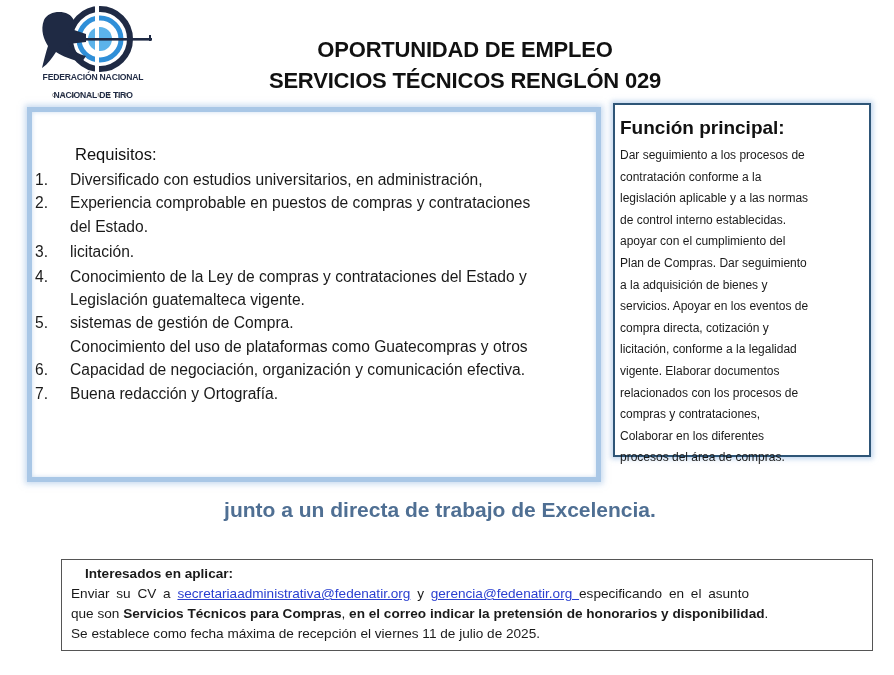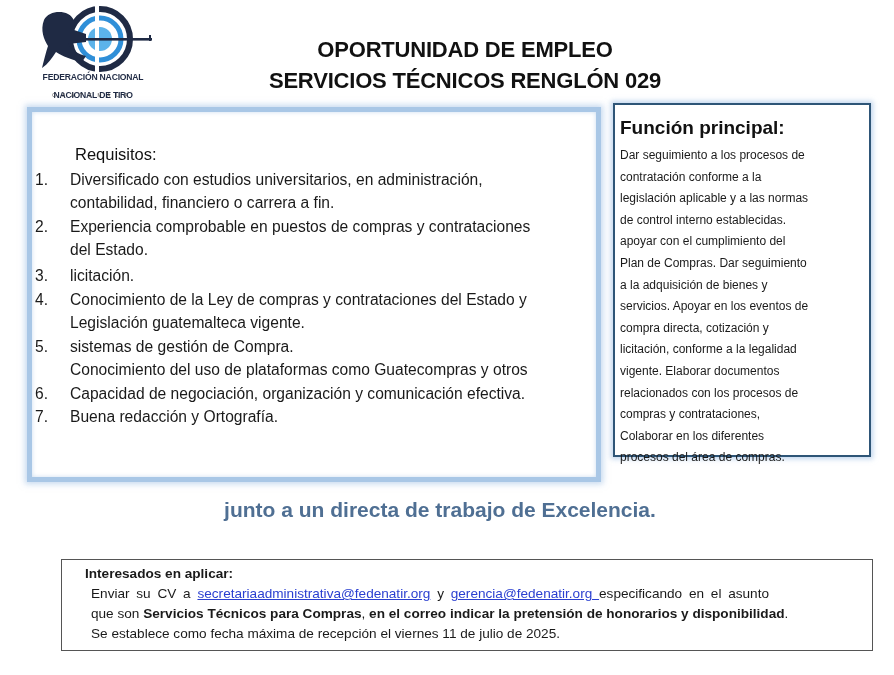--- a/index.html
+++ b/index.html
@@ -28,21 +28,21 @@
     .func-box { position: absolute; left: 613px; top: 103px; width: 258px; height: 354px; background: #fff; border: 2px solid #2e5577; box-shadow: 0 0 5px 2px rgba(150,185,225,0.6); }
     .func-title { position: absolute; left: 5px; top: 12px; font-weight: bold; font-size: 19px; color: #111; }
     .func-text { position: absolute; left: 5px; top: 40px; width: 256px; font-size: 12px; line-height: 21.6px; color: #1a1a1a; white-space: pre-line; }
 
     
     .offer { position: absolute; left: 120px; top: 495px; width: 640px; text-align: center; font-weight: bold; font-size: 21px; line-height: 30px; color: #4f6f93; }
 
     
     .apply-box { position: absolute; left: 61px; top: 559px; width: 812px; height: 92px; border: 1.5px solid #555; background: #fff; padding: 4px 9px; font-size: 13.6px; line-height: 20px; color: #1a1a1a; }
     .apply-title { font-weight: bold; display: block; padding-left: 14px; }
-    .apply-line { display: block; white-space: nowrap; margin-left: 20px; }
+    .apply-line { display: block; white-space: nowrap; }
     .link { color: #2a3fd0; text-decoration: underline; }
     .b { font-weight: bold; }
     .spaced { word-spacing: 3px; }
   </style>
 </head>
 <body>
 
 <div class="logo">
   <svg width="118" height="66" viewBox="0 0 118 66">
 
@@ -66,21 +66,20 @@
   <div>OPORTUNIDAD DE EMPLEO</div>
   <div>SERVICIOS TÉCNICOS RENGLÓN 029</div>
 </div>
 
 <div class="req-box">
   <div class="req-title">Requisitos:</div>
   <ol class="req-list">
     <li class="req-item">
       <span class="req-num">1.</span>
       <div>Diversificado con estudios universitarios, en administración,</div>
-      <div>contabilidad,  financiero o carrera a fin.</div>
     </li>
     <li class="req-item">
       <span class="req-num">2.</span>
       <div>Experiencia comprobable en puestos de compras y contrataciones</div>
       <div>del Estado.</div>
     </li>
     <li class="req-item" style="margin-top:2px">
       <span class="req-num">3.</span>
       <div>licitación.</div>
     </li>

